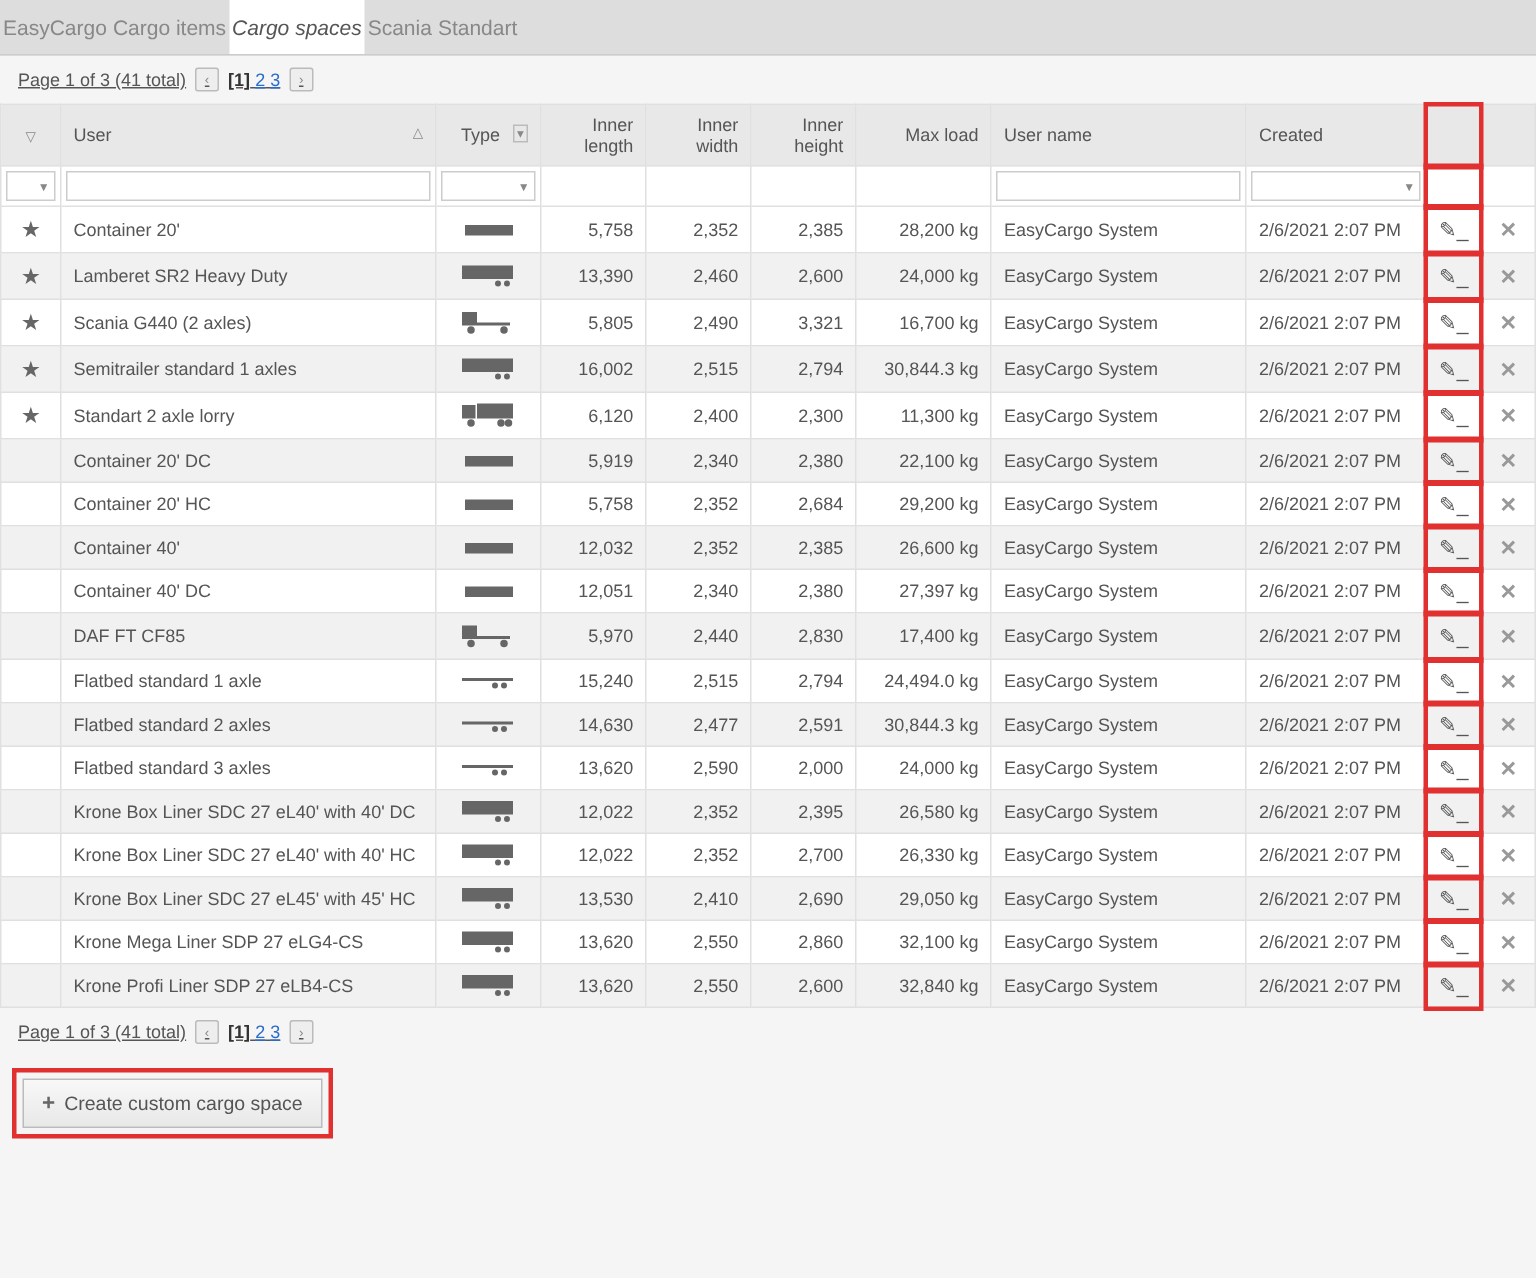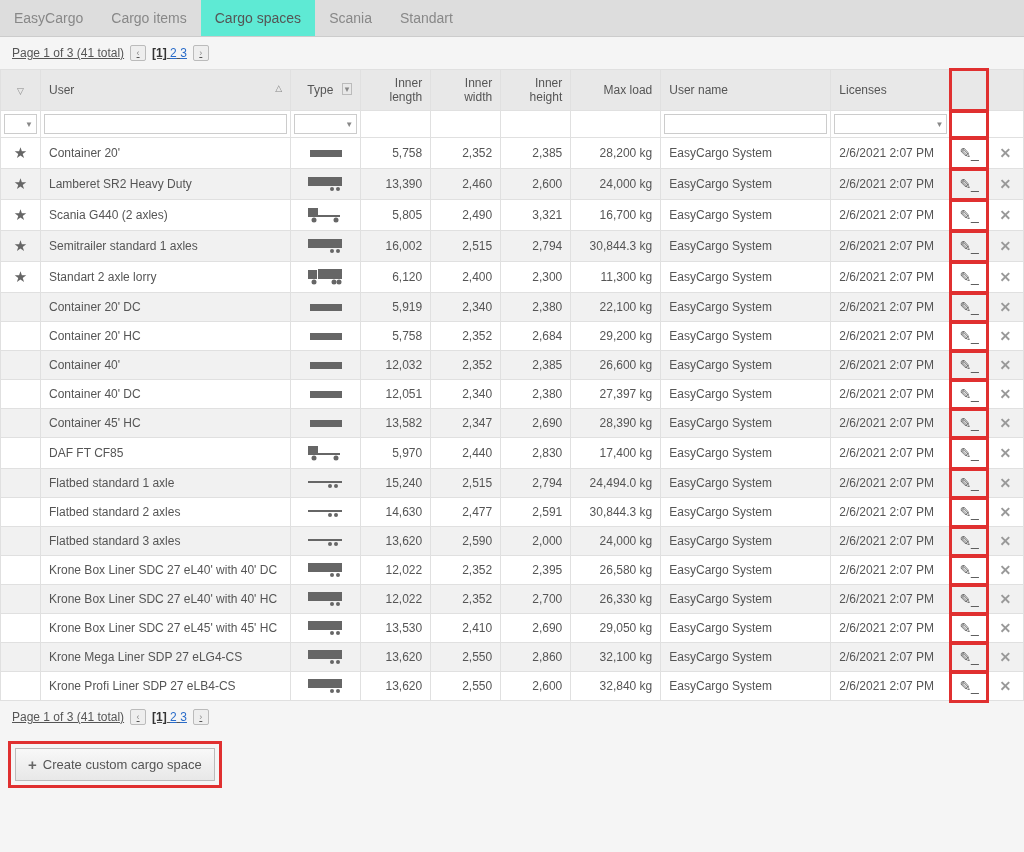--- a/index.html
+++ b/index.html
@@ -1,19 +1,19 @@
 <!DOCTYPE html>
 <html><head>
 <meta charset="utf-8">
 <style>
 * { box-sizing: border-box; margin: 0; padding: 0; }
 body { font-family: Arial, sans-serif; font-size: 12px; color: #555; background: #f5f5f5; width: 1024px; }
 .tabs { display: flex; background: #ddd; border-bottom: 1px solid #ccc; }
-.tab { padding: 10px 14px; color: #888; cursor: pointer; font-size: 14px; }
-.tab.active { background: #5eead4; color: #555; }
+.tab { padding: 10px 2px; color: #888; cursor: pointer; font-size: 14px; }
+.tab.active { background: #ffffff; color: #555; font-style: italic; }
 .pagination { padding: 8px 12px; display: flex; align-items: center; gap: 6px; font-size: 12px; text-decoration: underline; }
 .pagination .current { font-weight: bold; color: #333; }
 .pagination .page-link { color: #2a6cc9; text-decoration: underline; cursor: pointer; }
 .pg-btn { width: 16px; height: 16px; border: 1px solid #bbb; background: #eee; border-radius: 2px; display: inline-flex; align-items: center; justify-content: center; font-size: 9px; color: #888; cursor: pointer; }
 table { width: 100%; border-collapse: collapse; background: #fff; }
 th, td { border: 1px solid #e0e0e0; padding: 6px 8px; text-align: left; font-size: 12px; vertical-align: middle; }
 th { background: #e8e8e8; color: #555; font-weight: normal; height: 30px; }
 tr.filter-row td { background: #fff; padding: 3px; }
 tr.filter-row input, tr.filter-row select { width: 100%; border: 1px solid #ccc; padding: 2px; font-size: 11px; height: 20px; }
 tbody tr:nth-child(odd) td { background: #fff; }
@@ -62,21 +62,21 @@
 <thead>
 <tr>
   <th class="col-star"><span class="sort-ico">▽</span></th>
   <th class="col-name"><span>User</span> <span class="sort-ico" style="float:right">△</span></th>
   <th class="col-type"><span>Type</span> <span class="sort-ico" style="float:right; border:1px solid #bbb; padding:0 2px;">▾</span></th>
   <th class="col-num">Inner length</th>
   <th class="col-num">Inner width</th>
   <th class="col-num">Inner height</th>
   <th class="col-load">Max load</th>
   <th class="col-user">User name</th>
-  <th class="col-created">Licenses</th>
+  <th class="col-created">Created</th>
   <th class="col-act highlight-col"></th>
   <th class="col-act"></th>
 </tr>
 <tr class="filter-row">
   <td class="col-star">
           <div class="sel-box">
             <span class="sel-arrow">▼</span>
           </div>
         </td>
   <td class="col-name"><input type="text" style=""></td>
@@ -259,37 +259,20 @@
         <td class="col-num">2,340</td>
         <td class="col-num">2,380</td>
         <td class="col-load">27,397 kg</td>
         <td class="col-user">EasyCargo System</td>
         <td class="col-created">2/6/2021 2:07 PM</td>
         <td class="col-act highlight-col"><span class="edit-btn">✎_</span></td>
         <td class="col-act"><span class="del-btn">✕</span></td>
       </tr>
       <tr>
         <td class="col-star"></td>
-        <td class="col-name">Container 45' HC</td>
-        <td class="col-type">
-          <svg width="36" height="12">
-            <rect x="2" y="3" width="32" height="7" fill="#666"></rect>
-          </svg>
-        </td>
-        <td class="col-num">13,582</td>
-        <td class="col-num">2,347</td>
-        <td class="col-num">2,690</td>
-        <td class="col-load">28,390 kg</td>
-        <td class="col-user">EasyCargo System</td>
-        <td class="col-created">2/6/2021 2:07 PM</td>
-        <td class="col-act highlight-col"><span class="edit-btn">✎_</span></td>
-        <td class="col-act"><span class="del-btn">✕</span></td>
-      </tr>
-      <tr>
-        <td class="col-star"></td>
         <td class="col-name">DAF FT CF85</td>
         <td class="col-type">
           <svg width="40" height="18">
             <rect x="2" y="2" width="10" height="9" fill="#666"></rect>
             <rect x="12" y="9" width="22" height="2" fill="#666"></rect>
             <circle cx="8" cy="14" r="2.5" fill="#666"></circle>
             <circle cx="30" cy="14" r="2.5" fill="#666"></circle>
           </svg>
         </td>
         <td class="col-num">5,970</td>

